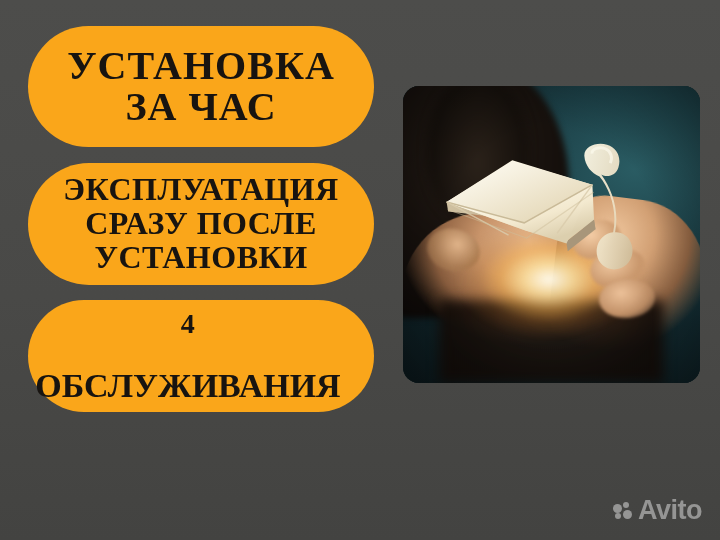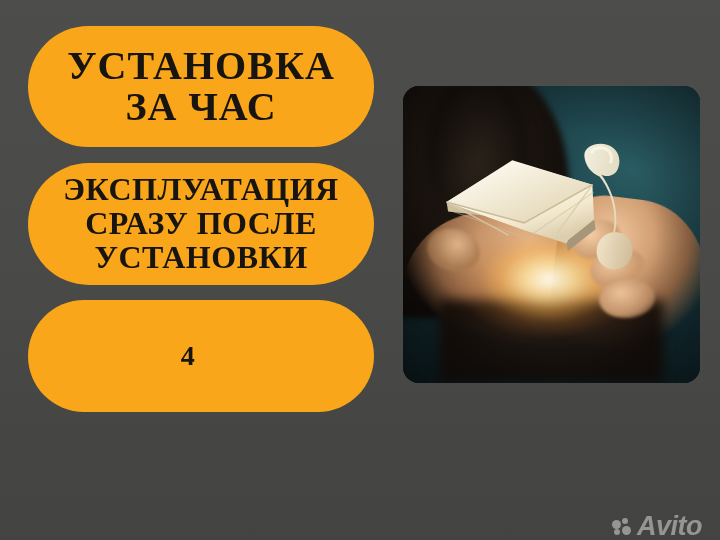--- a/index.html
+++ b/index.html
@@ -231,26 +231,25 @@
     position: absolute;
     inset: 0;
     background: radial-gradient(ellipse 78% 78% at 50% 50%, rgba(0,0,0,0) 45%, rgba(0,0,0,0.42) 100%);
     pointer-events: none;
   }
 
   
   .avito {
     position: absolute;
     right: 18px;
-    bottom: 0;
+    bottom: 16px;
     display: flex;
     align-items: center;
     gap: 5px;
     opacity: 0.55;
-    font-style: italic;
   }
   .avito-mark {
     position: relative;
     width: 20px;
     height: 18px;
   }
   .avito-mark i {
     position: absolute;
     display: block;
     border-radius: 50%;
@@ -283,20 +282,21 @@
     </div>
 
     <div class="badge" id="badge-1">
       <div class="badge-text">УСТАНОВКА
 ЗА ЧАС</div>
     </div>
 
     <div class="badge" id="badge-3">
       <div class="badge-text">
         <span class="num">4</span>
+        <span class="l3">ОБСЛУЖИВАНИЯ</span>
       </div>
     </div>
 
   </div>
 
   <div class="photo">
     <div class="photo-bg"></div>
     <div class="photo-figure"></div>
     <div class="photo-figure-2"></div>
 

